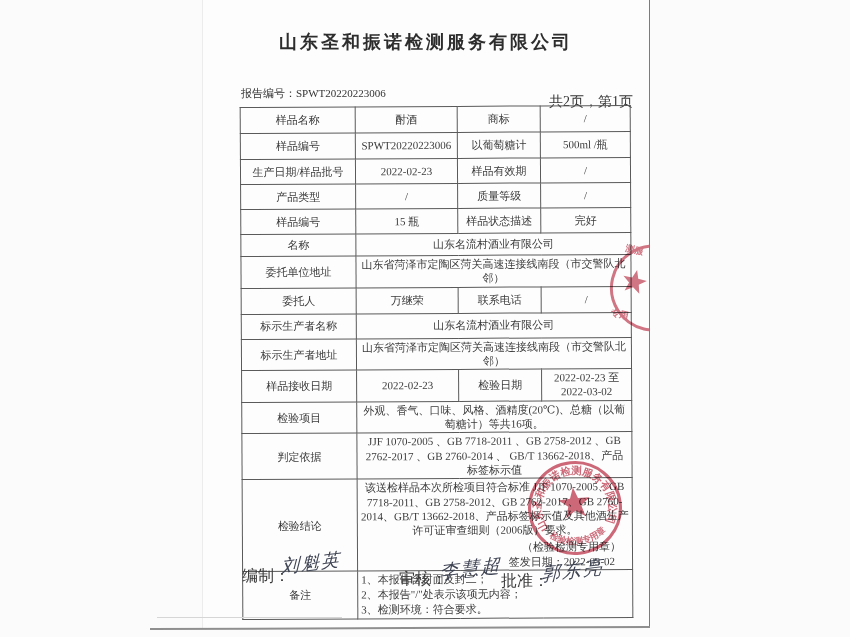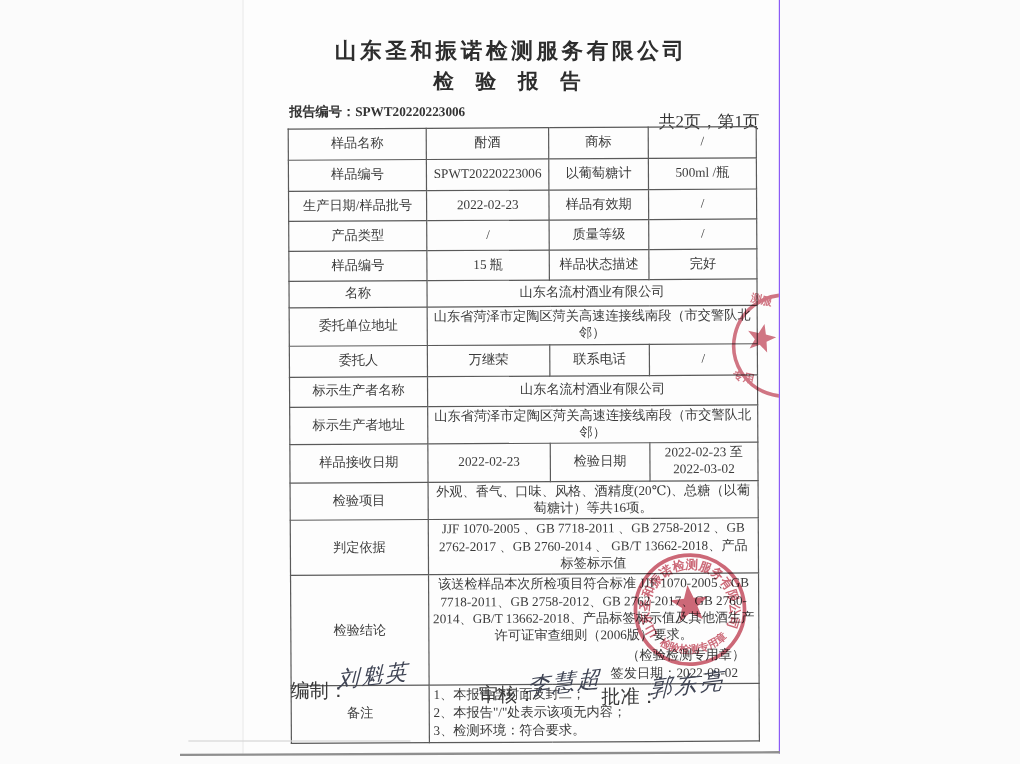--- a/index.html
+++ b/index.html
@@ -13,21 +13,21 @@
     position:absolute;left:202px;top:0;width:446px;height:628px;
     background:#fdfdfd;border-right:1px solid #8b5cf6;border-left:1px solid #ececec;
     overflow:hidden;
   }
   .bottom-edge{position:absolute;left:150px;top:627px;width:500px;height:2px;background:#8f8f8f;transform:rotate(-0.25deg);}
   .fold-line{position:absolute;left:157px;top:617px;width:185px;height:1px;background:#d6d6d6;}
   .company-title{position:absolute;top:30px;left:0;width:100%;text-align:center;
     font-size:18px;font-weight:bold;letter-spacing:3px;color:#2d2d2d;}
   .doc-title{position:absolute;top:56px;left:0;width:100%;text-align:center;
     font-size:17px;font-weight:bold;letter-spacing:7px;color:#2d2d2d;}
-  .report-no{position:absolute;top:86px;left:38px;font-size:11px;font-weight:bold;color:#333;text-align:center;}
+  .report-no{position:absolute;top:86px;left:38px;font-size:11px;font-weight:normal;color:#333;text-align:center;}
   .pagination{position:absolute;top:93px;right:16px;font-size:14px;color:#333;}
   table.report{
     position:absolute;left:38px;top:106px;width:390px;
     border-collapse:collapse;table-layout:fixed;transform:rotate(-0.3deg);
   }
   table.report td{
     border:1px solid #5a5a5a;font-size:11px;color:#3b3b3b;
     text-align:center;vertical-align:middle;padding:1px 3px;line-height:1.3;
     overflow:hidden;
   }
@@ -51,21 +51,20 @@
     position:absolute;font-family:"DejaVu Sans",sans-serif;font-style:italic;
     color:#3f4454;transform:rotate(-7deg) skewX(-8deg);letter-spacing:2px;
   }
 </style>
 </head>
 <body>
 
 <div class="paper">
 
   <div class="company-title">山东圣和振诺检测服务有限公司</div>
-  <div class="doc-title">检 验 报 告</div>
   <div class="report-no">
     <span>报告编号：</span><span>SPWT20220223006</span>
   </div>
   <div class="pagination">共2页，第1页</div>
 
   <table class="report">
     <colgroup>
         <col style="width:115px">
         <col style="width:102px">
         <col style="width:83px">

